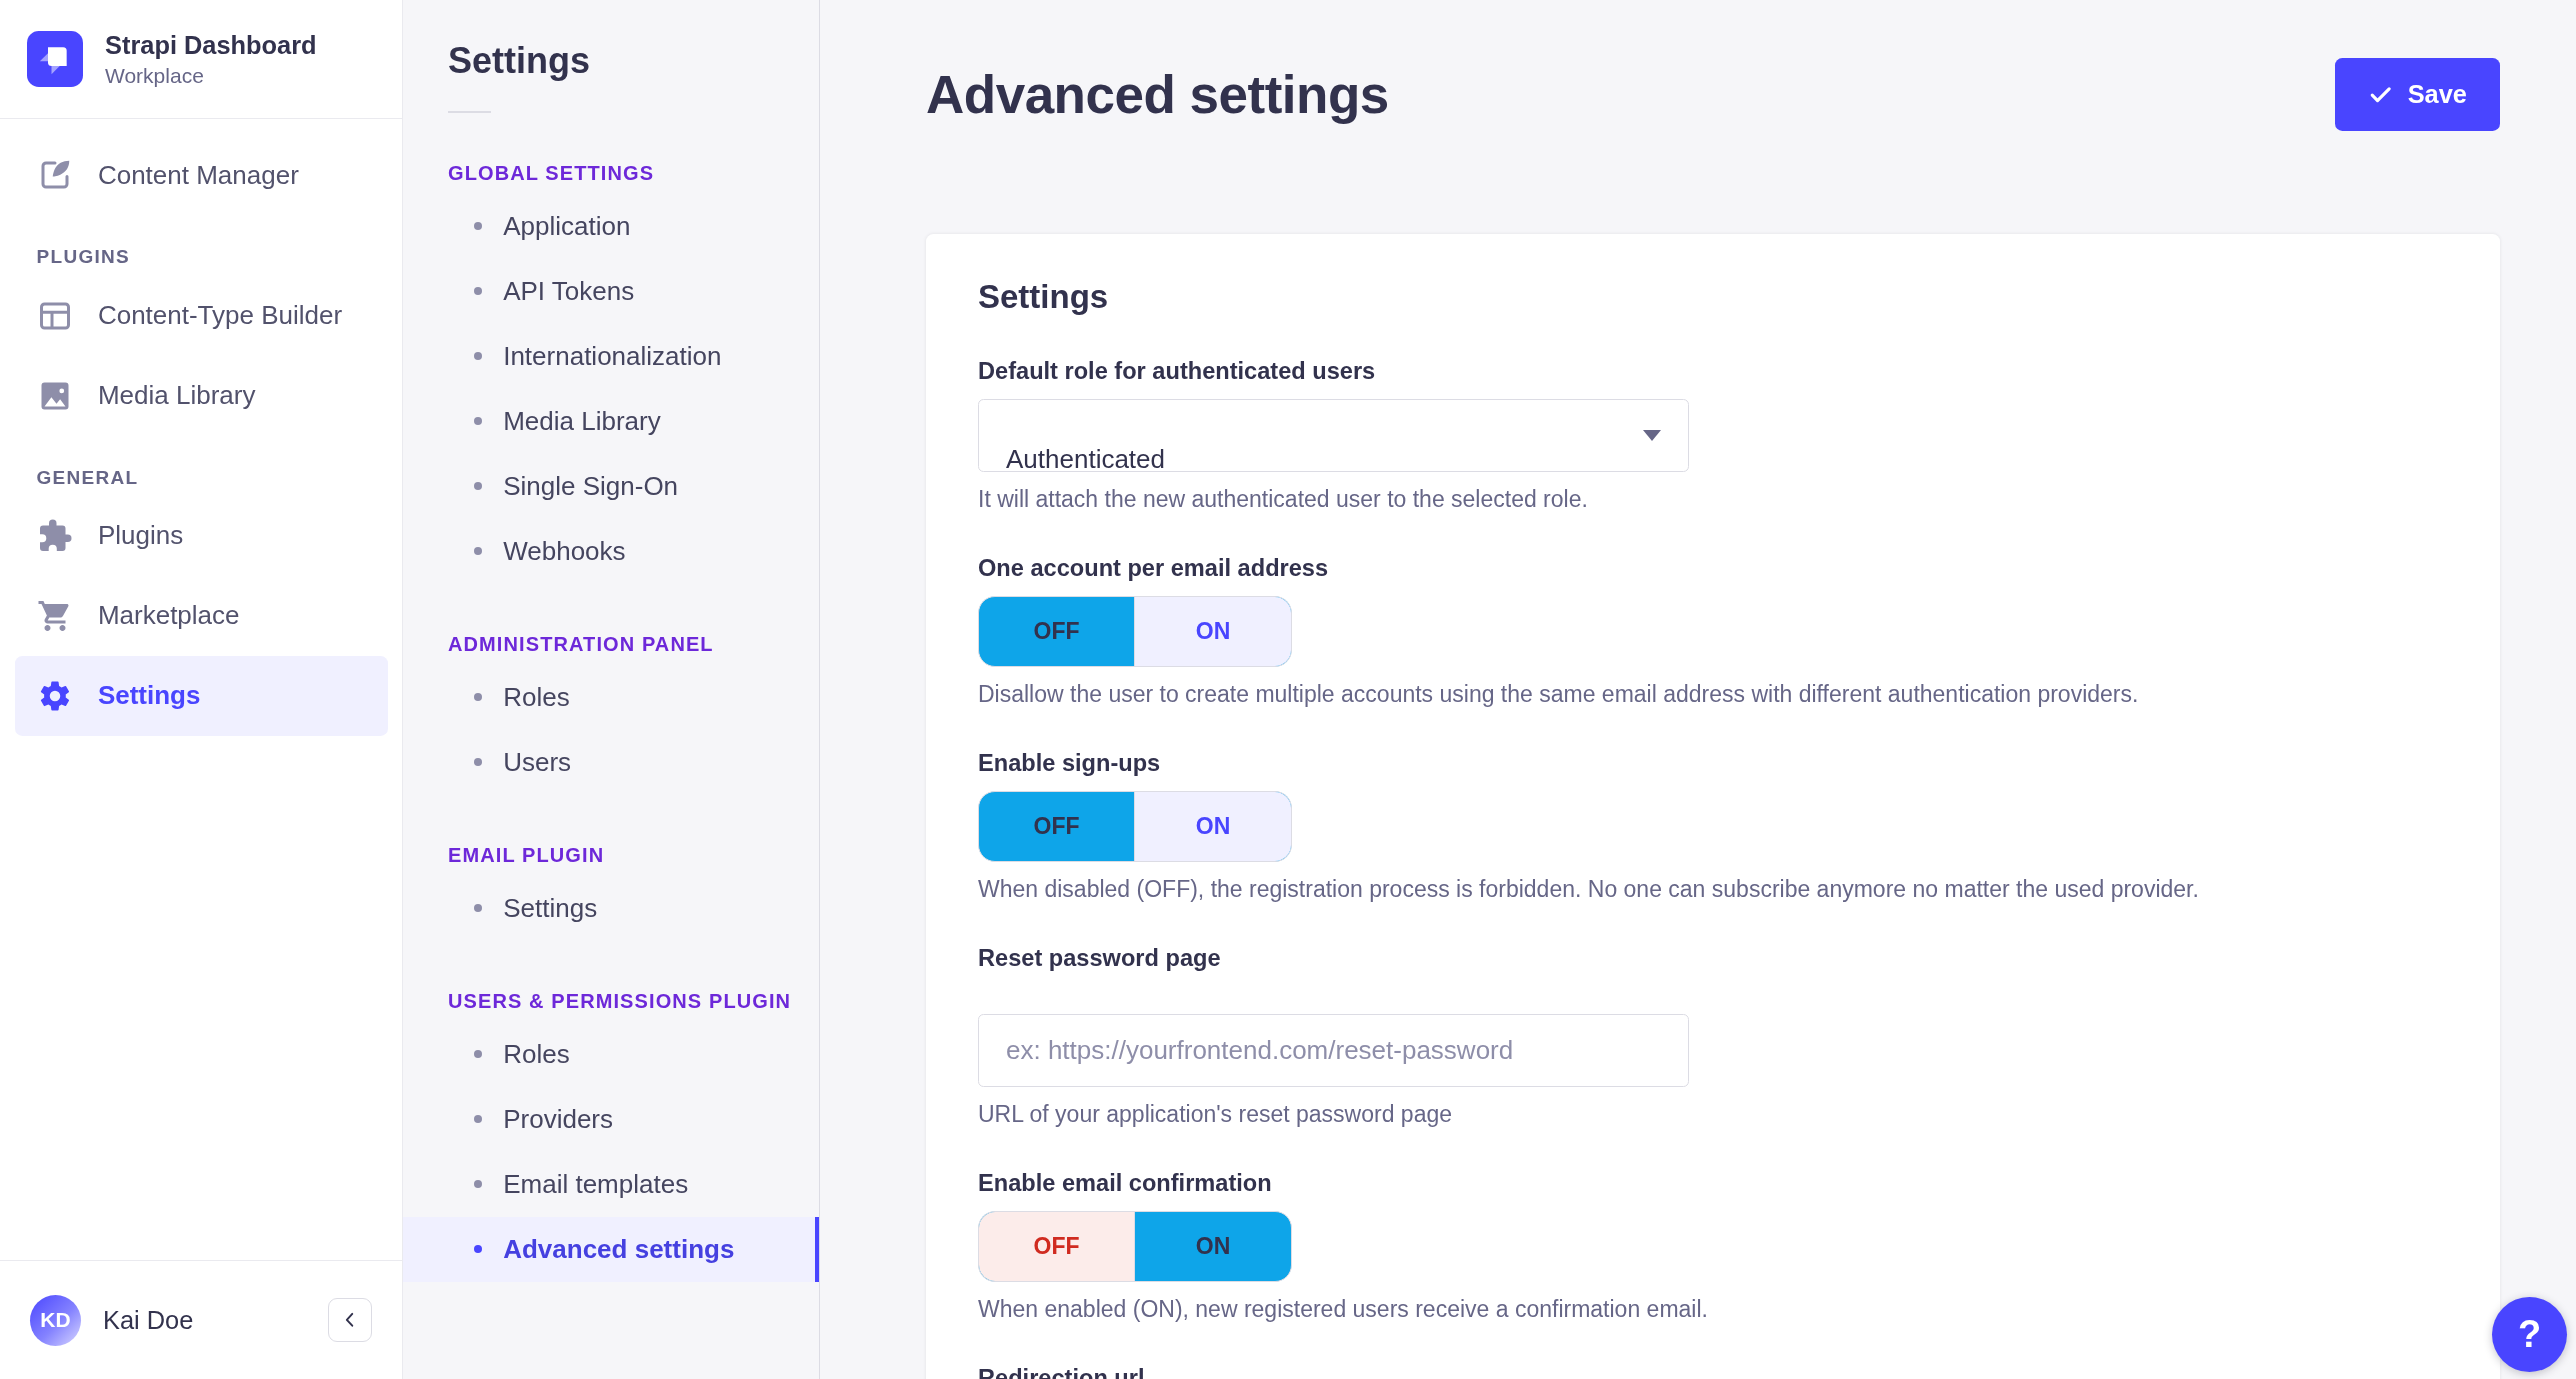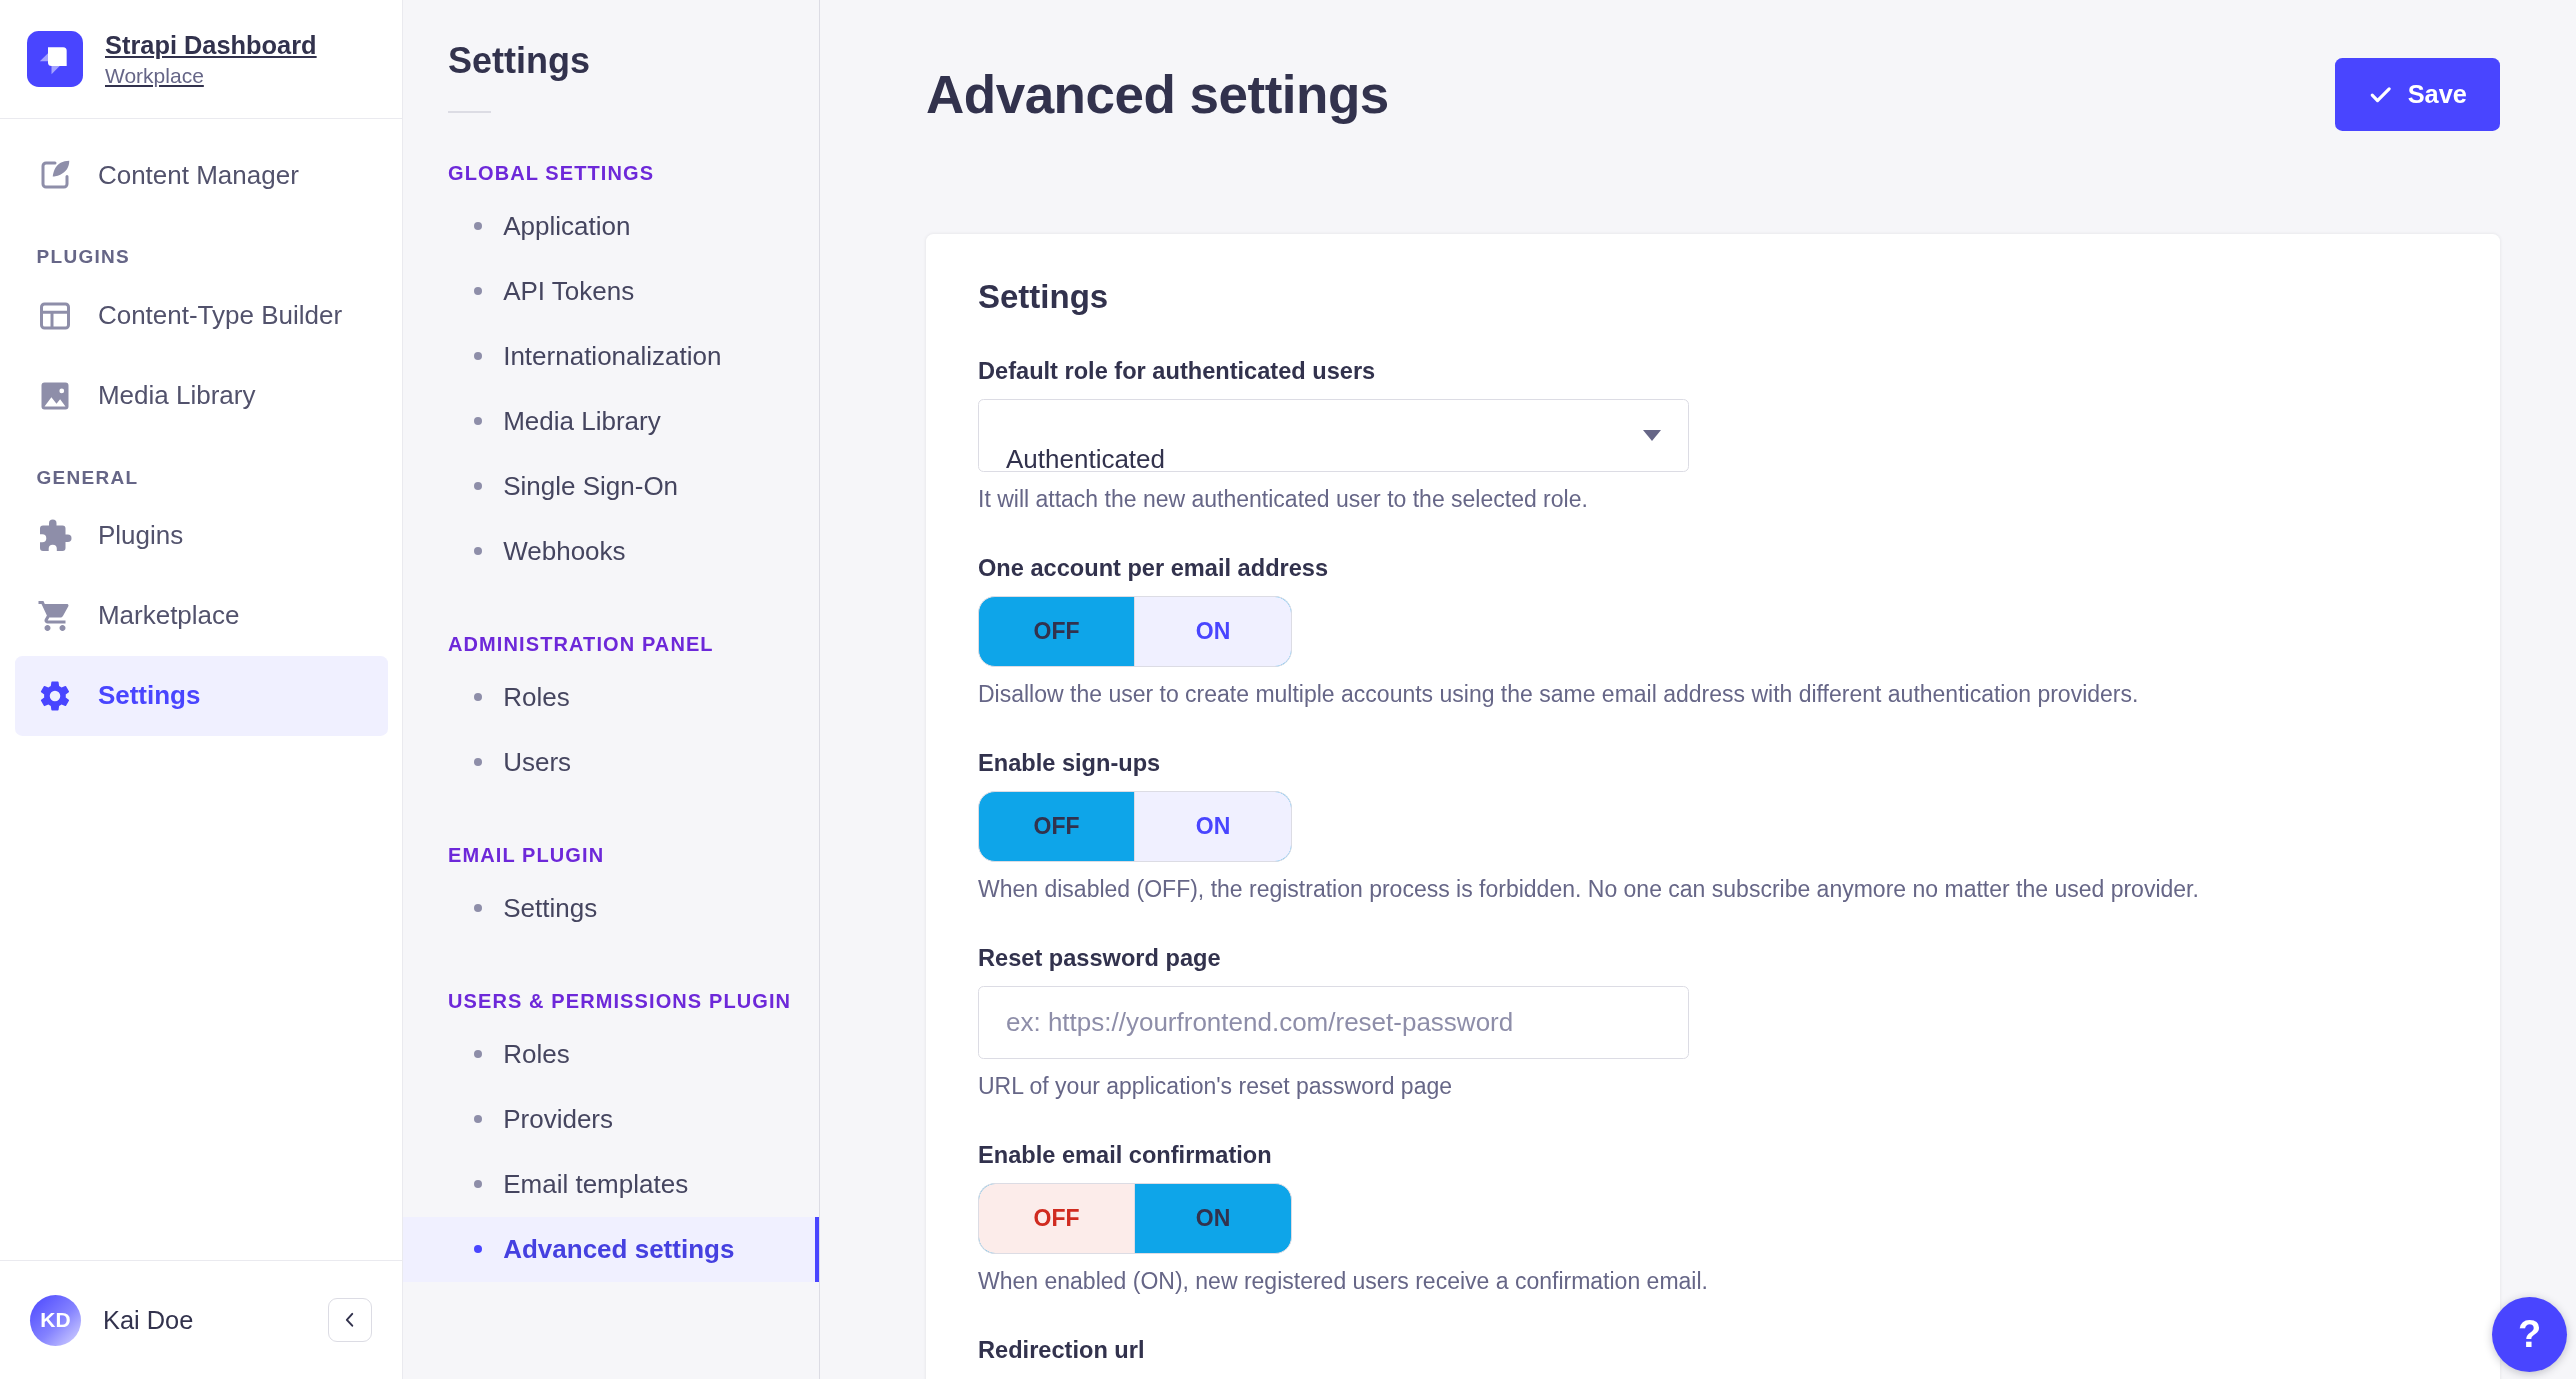--- a/index.html
+++ b/index.html
@@ -4,21 +4,21 @@
 <style>
   * { margin:0; padding:0; box-sizing:border-box; }
   html,body { width:2576px; height:1379px; overflow:hidden; }
   body { font-family:"Liberation Sans", sans-serif; background:#f6f6f9; color:#32324d; }
   .app { display:flex; width:2576px; height:1379px; }
 
   
   .sidebar { width:403px; min-width:403px; background:#ffffff; border-right:0.9px solid #eaeaef;
              display:flex; flex-direction:column; }
   .brand { display:flex; align-items:center; gap:22px; padding:0 27px; height:119px;
-           border-bottom:0.9px solid #eaeaef; cursor:pointer;text-decoration:underline; }
+           border-bottom:0.9px solid #eaeaef; cursor:pointer; }
   .logo { width:56px; height:56px; border-radius:11.8px; background:#4945ff; flex:none; }
   .brand-title { font-size:25.4px; font-weight:bold; color:#32324d; line-height:1.2; }
   .brand-sub { font-size:21px; color:#666687; margin-top:2.7px; }
 
   .side-nav { padding:16.4px 14.5px 0 14.5px; flex:1; }
   .side-item { display:flex; align-items:center; gap:25.4px; height:80px; padding-left:22px;
                border-radius:7.3px; color:#52526c; cursor:pointer; }
   .side-item .side-icon { width:36px; height:36px; color:#8e8ea9; flex:none; display:flex; }
   .side-item .side-icon svg { width:36px; height:36px; }
   .side-label { font-size:26px; }
@@ -80,21 +80,21 @@
 
   .toggle { display:inline-flex; background:#0ea5e9; border:0.9px solid #dcdce4; border-radius:17px;
             overflow:hidden; cursor:pointer; }
   .toggle span { width:156px; height:69px; display:flex; align-items:center; justify-content:center;
                  font-size:23px; font-weight:bold; color:#32324d; }
   .toggle .t-off { border-right:0.9px solid #dcdce4; }
   .toggle.is-on .t-on { background:#f0f0ff; color:#4945ff; }
   .toggle.is-off .t-off { background:#fcecea; color:#d02b20; }
 
   .text-input { width:711px; height:73px; border:0.9px solid #dcdce4; border-radius:5.5px; background:#fff;
-                padding:0 27px; font-size:26px; font-family:inherit; color:#32324d; outline:none; }
+                padding:0 27px; font-size:26px; font-family:inherit; color:#32324d; outline:none;margin-top:28px; }
   .text-input::placeholder { color:#8e8ea9; opacity:1; }
   .text-input:disabled { background:#eaeaef; }
   .text-input:disabled::placeholder { color:#83839c; }
 
   .help-fab { position:absolute; right:9px; bottom:7.3px; width:75px; height:75px; border-radius:50%;
               background:#4945ff; color:#fff; border:none; font-size:38px; font-weight:bold;
               font-family:inherit; cursor:pointer; box-shadow:0 1.8px 9px rgba(33,33,52,0.25); }
 </style>
 </head>
 <body>

